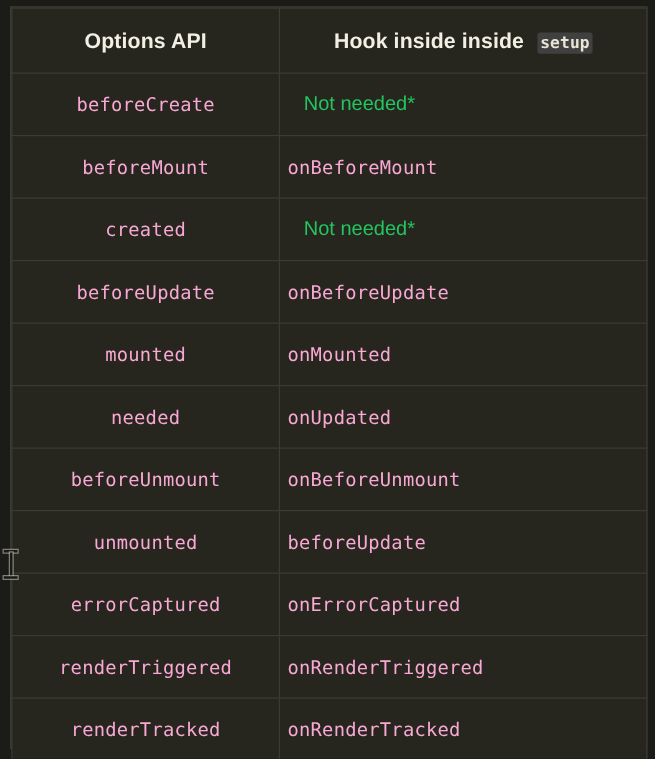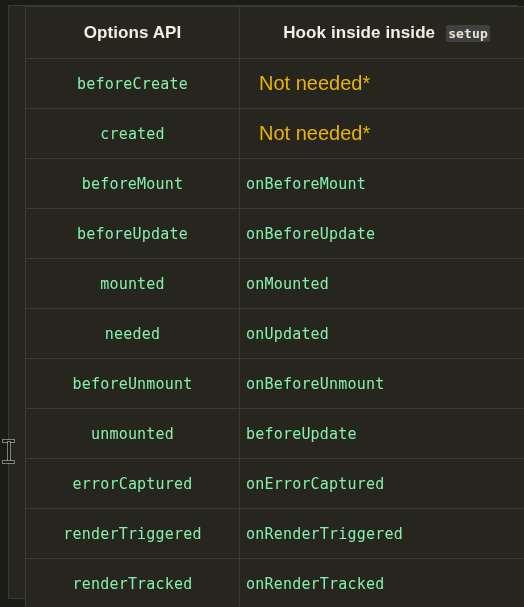--- a/index.html
+++ b/index.html
@@ -26,39 +26,38 @@
   
   .table-wrap {
     position: absolute;
     left: 8px;
     top: 5px;
     width: 510px;
     height: 594px;
     box-sizing: border-box;
     border: 1px solid #3b3b33;
     background: #26261f;
-    padding-left: 16px;
   }
   table.lifecycle {
     width: 100%;
     height: 100%;
     border-collapse: collapse;
     table-layout: fixed;
   }
   table.lifecycle col.c1 { width: 214px; }
   table.lifecycle col.c2 { width: 294px; }
 
   table.lifecycle th,
   table.lifecycle td {
     border: 1px solid #3b3b33;
     background: #26261f;
     padding: 0 6px;
     height: 49px;
     vertical-align: middle;
-    color: #86efac;
+    color: #f9a8d4;
   }
 
   
   table.lifecycle thead th {
     height: 51px;
     font-weight: bold;
     font-size: 17px;
     color: #f2efe3;
     letter-spacing: .1px;
   }
@@ -91,22 +90,22 @@
   .cell-hook {
     font-family: "DejaVu Sans Mono", monospace;
     font-size: 15px;
     color: #dedacb;
     text-align: left;
     padding-left: 28px;
     letter-spacing: .2px;
   }
   .cell-hook.plain {
     font-family: "Liberation Sans", sans-serif;
-    font-size: 20px;
-    color: #eab308;
+    font-size: 16px;
+    color: #22c55e;
     padding-left: 19px;
     letter-spacing: 0;
   }
 
   
   .ibeam {
     position: absolute;
     left: 3px;
     top: 440px;
     width: 11px;
@@ -168,26 +167,26 @@
             </span>
           </th>
         </tr>
       </thead>
       <tbody id="tbody">
           <tr>
             <td class="cell-opt">beforeCreate</td>
             <td class="cell-hook plain">Not needed*</td>
           </tr>
           <tr>
+            <td class="cell-opt">beforeMount</td>
+            <td class="cell-hook">onBeforeMount</td>
+          </tr>
+          <tr>
             <td class="cell-opt">created</td>
             <td class="cell-hook plain">Not needed*</td>
-          </tr>
-          <tr>
-            <td class="cell-opt">beforeMount</td>
-            <td class="cell-hook">onBeforeMount</td>
           </tr>
           <tr>
             <td class="cell-opt">beforeUpdate</td>
             <td class="cell-hook">onBeforeUpdate</td>
           </tr>
           <tr>
             <td class="cell-opt">mounted</td>
             <td class="cell-hook">onMounted</td>
           </tr>
           <tr>

